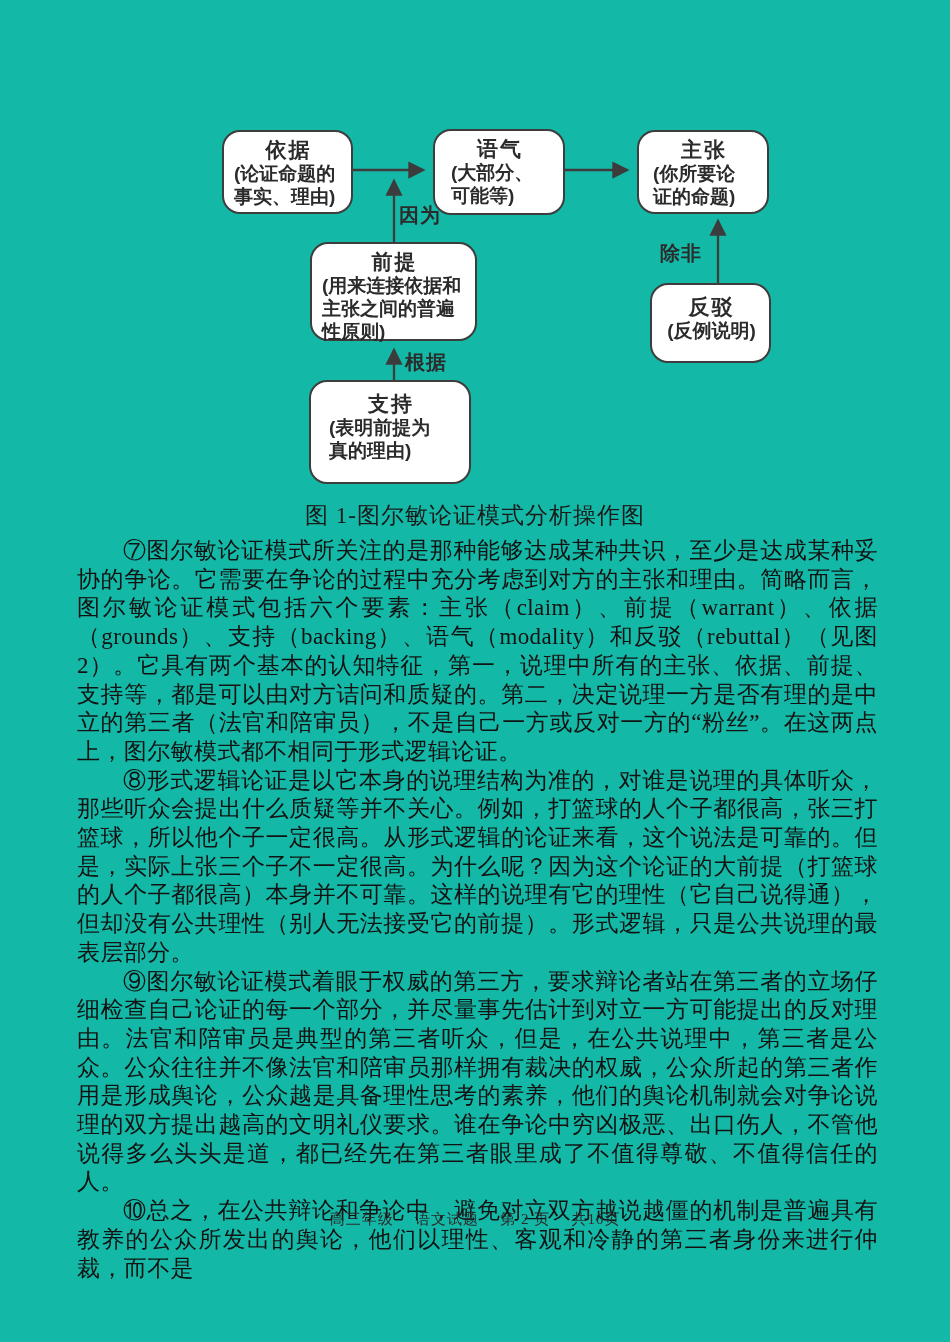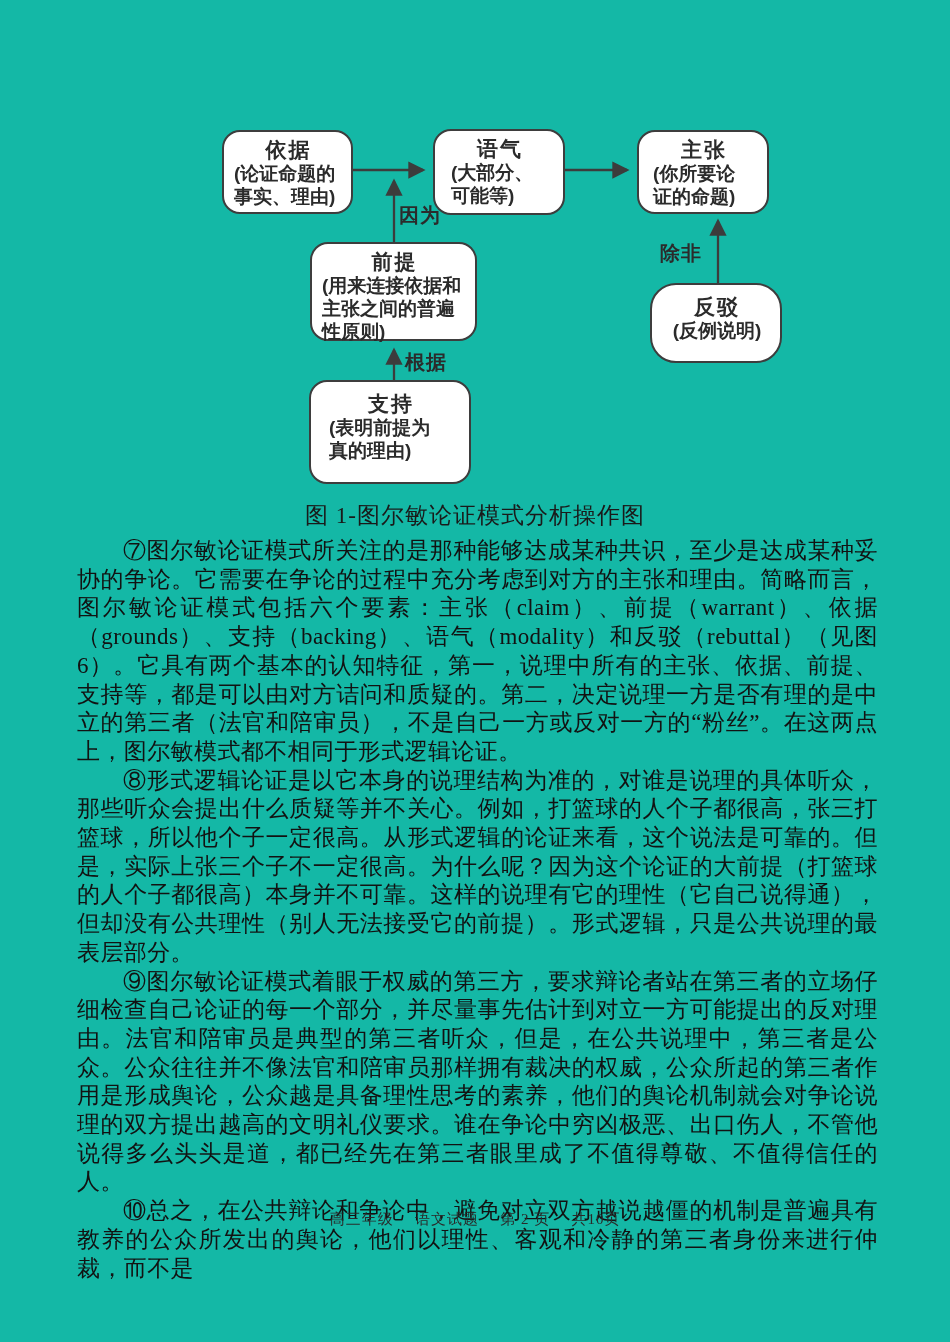--- a/index.html
+++ b/index.html
@@ -39,21 +39,21 @@
     font-size: 19px;
     line-height: 23px;
     text-align: left;
   }
   .box-grounds  { left: 222px; top: 130px; width: 131px; height: 84px; }
   .box-modality { left: 433px; top: 129px; width: 132px; height: 86px; }
   .box-modality .dbox-desc { padding-left: 6px; }
   .box-claim    { left: 637px; top: 130px; width: 132px; height: 84px; }
   .box-claim .dbox-desc { padding-left: 4px; }
   .box-warrant  { left: 310px; top: 242px; width: 167px; height: 99px; }
-  .box-rebuttal { left: 650px; top: 283px; width: 132px; height: 80px; padding-top: 9px; border-radius: 26px; }
+  .box-rebuttal { left: 650px; top: 283px; width: 121px; height: 80px; padding-top: 9px; }
   .box-rebuttal .dbox-desc { text-align: center; }
   .box-backing  { left: 309px; top: 380px; width: 162px; height: 104px; padding-top: 9px; }
   .box-backing .dbox-desc { padding-left: 8px; }
 
   .arrow-label {
     position: absolute;
     font-family: "Liberation Sans", "DejaVu Sans", sans-serif;
     font-weight: bold;
     font-size: 20px;
     color: #2b2b2b;
@@ -161,21 +161,21 @@
 
     <div class="arrow-label" id="label-because">因为</div>
     <div class="arrow-label" id="label-unless">除非</div>
     <div class="arrow-label" id="label-basis">根据</div>
 
   </div>
 
   <div id="diagram-caption">图 1-图尔敏论证模式分析操作图</div>
 
   <div id="body-text">
-    <p>⑦图尔敏论证模式所关注的是那种能够达成某种共识，至少是达成某种妥协的争论。它需要在争论的过程中充分考虑到对方的主张和理由。简略而言，图尔敏论证模式包括六个要素：主张（claim）、前提（warrant）、依据（grounds）、支持（backing）、语气（modality）和反驳（rebuttal）（见图 6）。它具有两个基本的认知特征，第一，说理中所有的主张、依据、前提、支持等，都是可以由对方诘问和质疑的。第二，决定说理一方是否有理的是中立的第三者（法官和陪审员），不是自己一方或反对一方的“粉丝”。在这两点上，图尔敏模式都不相同于形式逻辑论证。</p>
+    <p>⑦图尔敏论证模式所关注的是那种能够达成某种共识，至少是达成某种妥协的争论。它需要在争论的过程中充分考虑到对方的主张和理由。简略而言，图尔敏论证模式包括六个要素：主张（claim）、前提（warrant）、依据（grounds）、支持（backing）、语气（modality）和反驳（rebuttal）（见图 2）。它具有两个基本的认知特征，第一，说理中所有的主张、依据、前提、支持等，都是可以由对方诘问和质疑的。第二，决定说理一方是否有理的是中立的第三者（法官和陪审员），不是自己一方或反对一方的“粉丝”。在这两点上，图尔敏模式都不相同于形式逻辑论证。</p>
     <p>⑧形式逻辑论证是以它本身的说理结构为准的，对谁是说理的具体听众，那些听众会提出什么质疑等并不关心。例如，打篮球的人个子都很高，张三打篮球，所以他个子一定很高。从形式逻辑的论证来看，这个说法是可靠的。但是，实际上张三个子不一定很高。为什么呢？因为这个论证的大前提（打篮球的人个子都很高）本身并不可靠。这样的说理有它的理性（它自己说得通），但却没有公共理性（别人无法接受它的前提）。形式逻辑，只是公共说理的最表层部分。</p>
     <p>⑨图尔敏论证模式着眼于权威的第三方，要求辩论者站在第三者的立场仔细检查自己论证的每一个部分，并尽量事先估计到对立一方可能提出的反对理由。法官和陪审员是典型的第三者听众，但是，在公共说理中，第三者是公众。公众往往并不像法官和陪审员那样拥有裁决的权威，公众所起的第三者作用是形成舆论，公众越是具备理性思考的素养，他们的舆论机制就会对争论说理的双方提出越高的文明礼仪要求。谁在争论中穷凶极恶、出口伤人，不管他说得多么头头是道，都已经先在第三者眼里成了不值得尊敬、不值得信任的人。</p>
     <p>⑩总之，在公共辩论和争论中，避免对立双方越说越僵的机制是普遍具有教养的公众所发出的舆论，他们以理性、客观和冷静的第三者身份来进行仲裁，而不是</p>
   </div>
 
   <div id="footer">
     <span>高三年级</span>
     <span>语文试题</span>
     <span>第 2 页</span>
     <span>共10页</span>

